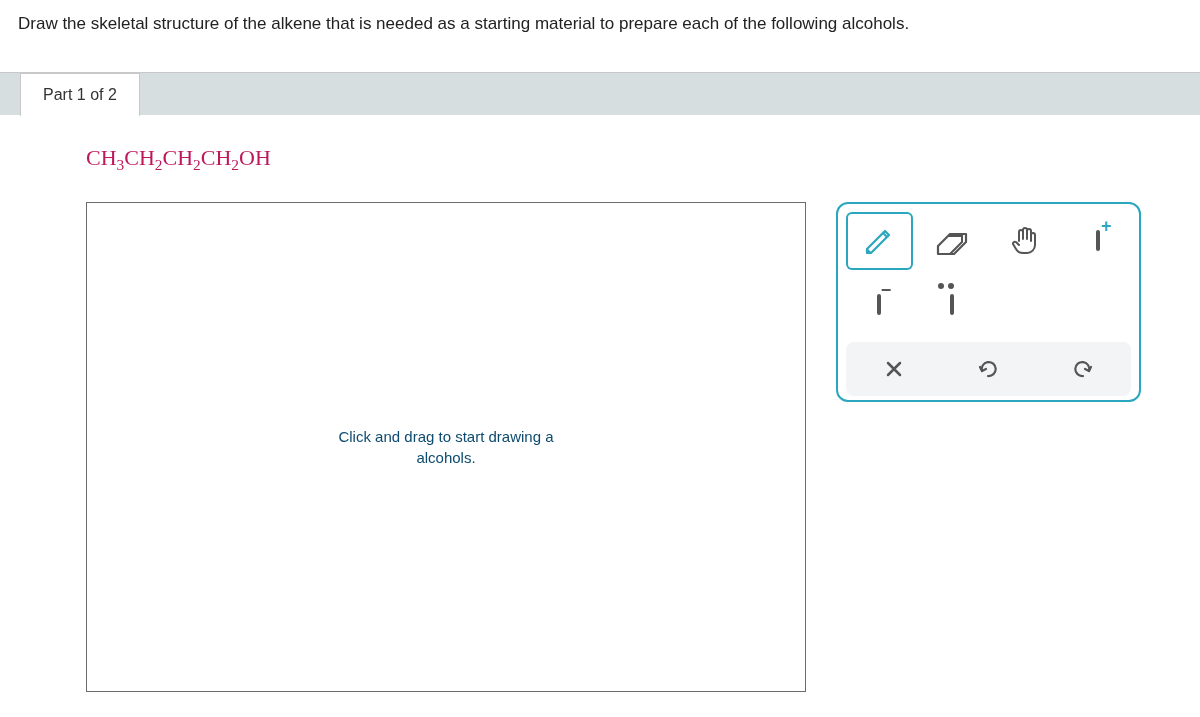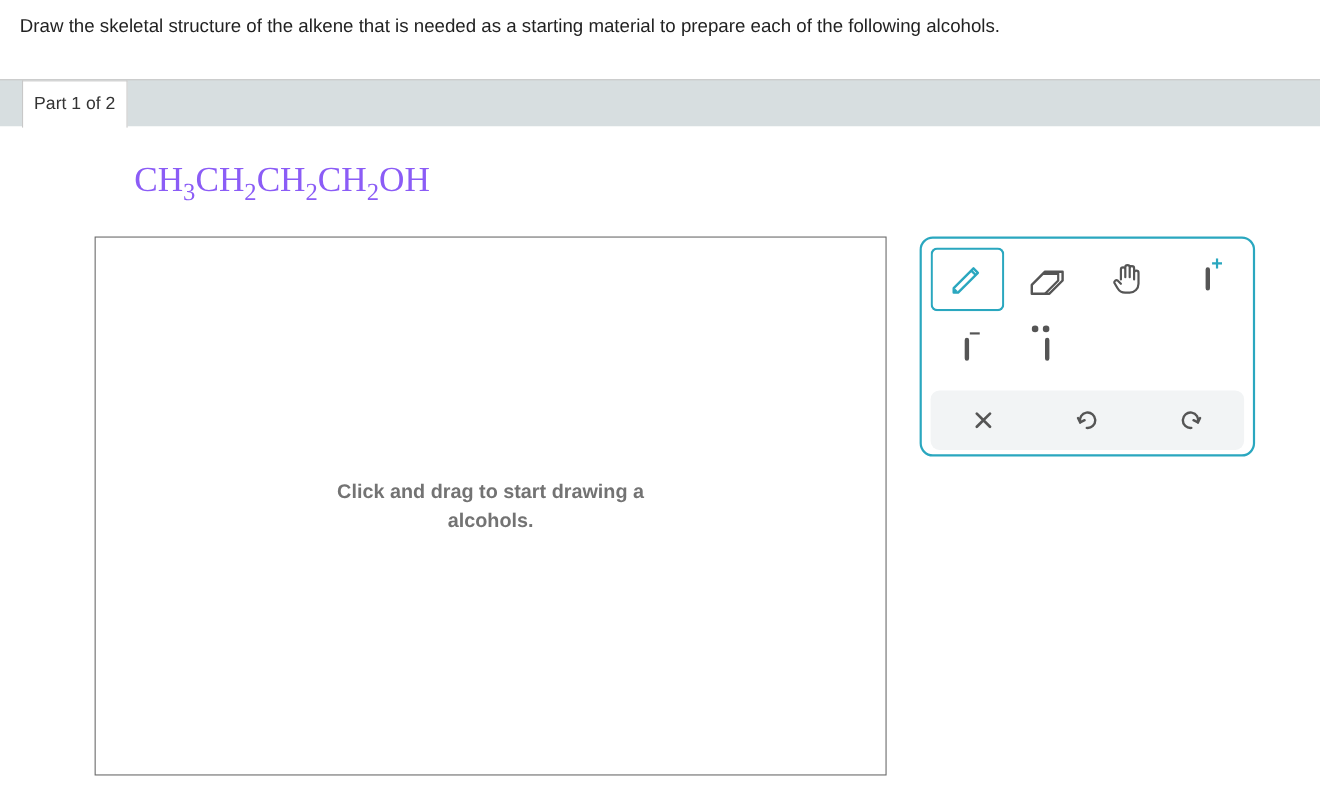--- a/index.html
+++ b/index.html
@@ -20,57 +20,56 @@
     border-top: 1px solid #c8c8c8;
     background: #d7dee0;
     display: flex;
   }
   .part-tab {
     background: #fff;
     border: 1px solid #c8c8c8;
     border-bottom: none;
     margin-top: -1px;
     margin-left: 20px;
-    padding: 12px 10px;
+    padding: 12px 22px;
     font-size: 16px;
     color: #333;
     position: relative;
     top: 1px;
   }
   .content-area {
     padding: 30px 0 0 86px;
     background: #fff;
   }
   .formula {
     font-family: "Times New Roman", serif;
-    font-size: 32px;
-    color: #8b5cf6;
+    font-size: 22px;
+    color: #be185d;
     margin-bottom: 28px;
-    margin-left: 36px;
   }
   .formula sub { font-size: 0.7em; vertical-align: sub; }
   .editor-row {
     display: flex;
     align-items: flex-start;
     gap: 30px;
   }
   .drawing-canvas {
     width: 720px;
     height: 490px;
     border: 1.5px solid #6b6b6b;
     background: #fff;
     display: flex;
     align-items: center;
     justify-content: center;
     text-align: center;
   }
   .canvas-placeholder {
-    color: #737373;
-    font-weight: bold;
-    font-size: 18px;
+    color: #0c4a6e;
+    font-weight: normal;
+    font-size: 15px;
     line-height: 1.45;
   }
   
   .toolbox {
     width: 305px;
     border: 2px solid #2aa7bf;
     border-radius: 12px;
     padding: 8px 8px 4px 8px;
     background: #fff;
   }

